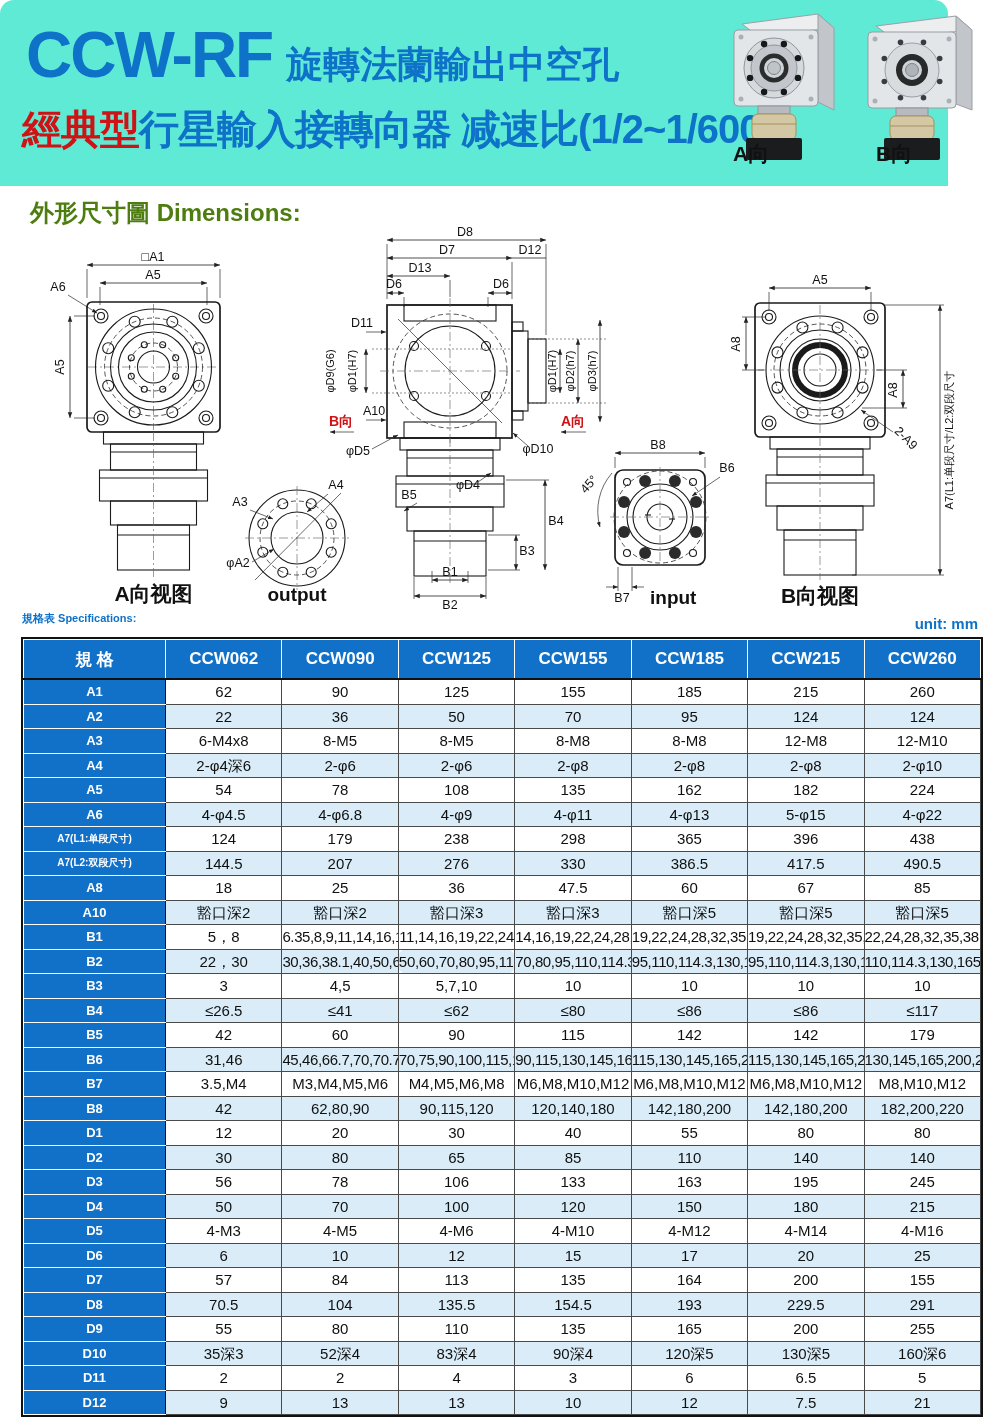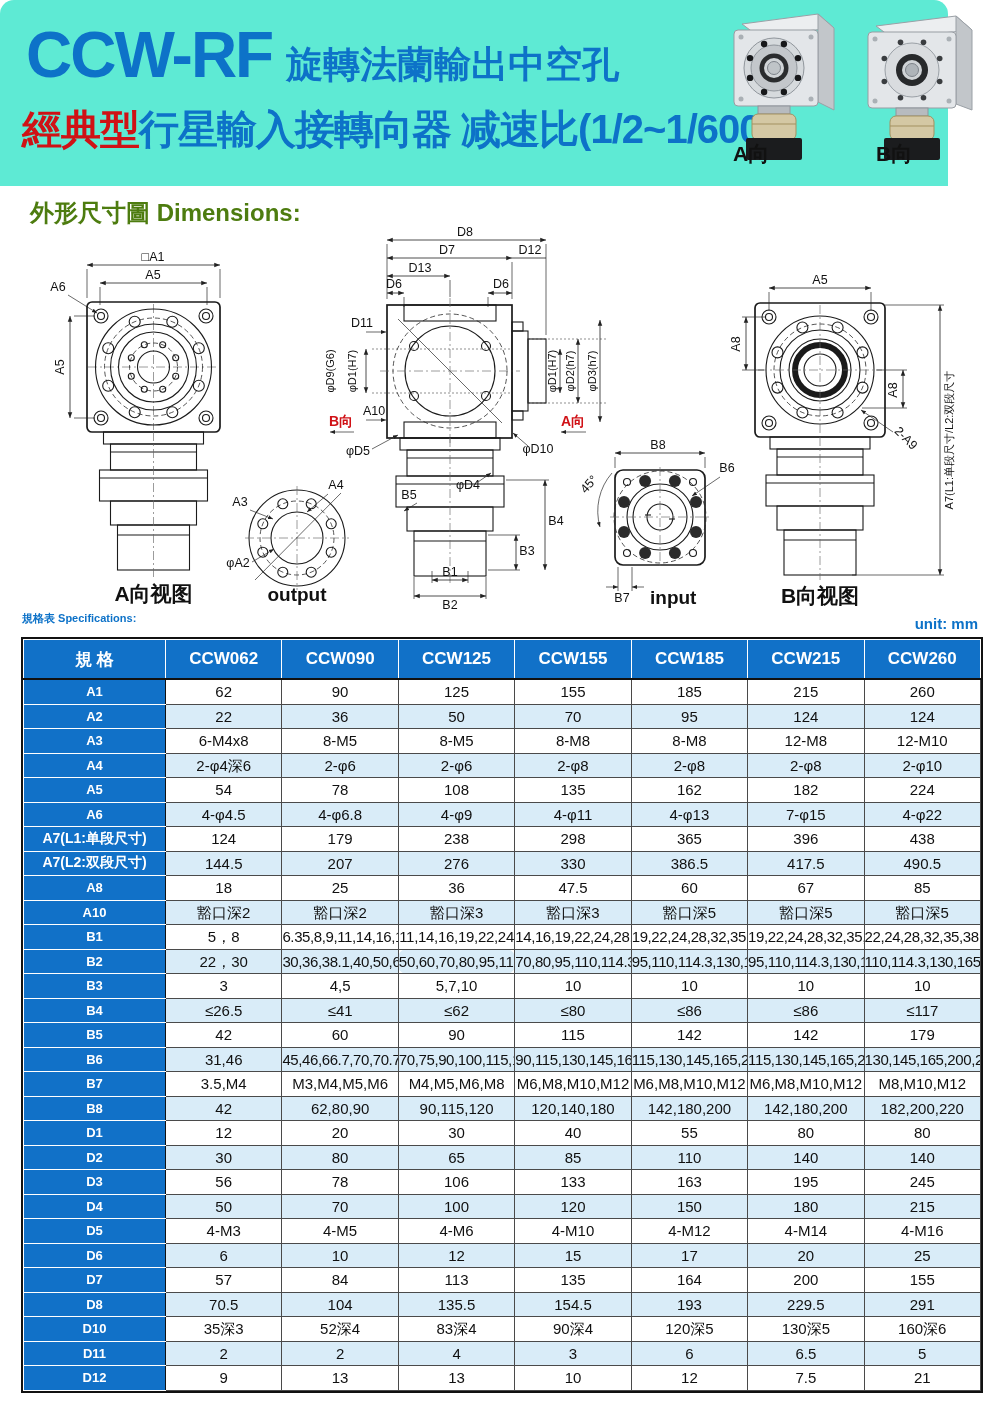--- a/index.html
+++ b/index.html
@@ -37,21 +37,21 @@
   
   .spec-caption{position:absolute;left:22px;top:611px;color:#0d72c8;font-size:11px;font-weight:bold;}
   .unit{position:absolute;right:22px;top:615px;color:#0d72c8;font-size:15px;font-weight:bold;}
   .tablebox{position:absolute;left:21px;top:637px;width:958px;border:2px solid #111;}
   table.spec{border-collapse:collapse;table-layout:fixed;width:100%;}
   table.spec col.c0{width:142px;}
   table.spec thead th{background:#1171c8;color:#fff;font-size:17px;font-weight:bold;height:36px;
        border:1px solid #fff;border-bottom:2px solid #111;margin-top:48px;}
   table.spec tbody th{background:#1171c8;color:#fff;font-size:13px;font-weight:bold;
        border:1px solid #fff;border-right:1px solid #111;}
-  table.spec tbody th.lbl-s{font-size:14px;}
+  table.spec tbody th.lbl-s{font-size:10px;}
   table.spec td{font-size:15px;color:#101010;text-align:center;height:23.5px;padding:0;
        border:1px solid #4a4a4a;line-height:1;white-space:nowrap;overflow:hidden;}
   table.spec tbody tr:nth-child(even) td{background:#d9ecf8;}
   table.spec tbody tr:nth-child(odd) td{background:#ffffff;}
   td.f12{font-size:12.5px;}
   td.f11{font-size:10.5px;letter-spacing:-0.3px;border-radius:9px;}
   td.f9{font-size:9px;letter-spacing:-0.4px;}
 </style>
 </head>
 <body>
@@ -487,21 +487,21 @@
             <td>182</td>
             <td>224</td>
           </tr>
           <tr>
             <th>A6</th>
             <td>4-φ4.5</td>
             <td>4-φ6.8</td>
             <td>4-φ9</td>
             <td>4-φ11</td>
             <td>4-φ13</td>
-            <td>7-φ15</td>
+            <td>5-φ15</td>
             <td>4-φ22</td>
           </tr>
           <tr>
             <th class="lbl-s">A7(L1:单段尺寸)</th>
             <td>124</td>
             <td>179</td>
             <td>238</td>
             <td>298</td>
             <td>365</td>
             <td>396</td>
@@ -691,20 +691,30 @@
             <th>D8</th>
             <td>70.5</td>
             <td>104</td>
             <td>135.5</td>
             <td>154.5</td>
             <td>193</td>
             <td>229.5</td>
             <td>291</td>
           </tr>
           <tr>
+            <th>D9</th>
+            <td>55</td>
+            <td>80</td>
+            <td>110</td>
+            <td>135</td>
+            <td>165</td>
+            <td>200</td>
+            <td>255</td>
+          </tr>
+          <tr>
             <th>D10</th>
             <td>35深3</td>
             <td>52深4</td>
             <td>83深4</td>
             <td>90深4</td>
             <td>120深5</td>
             <td>130深5</td>
             <td>160深6</td>
           </tr>
           <tr>

